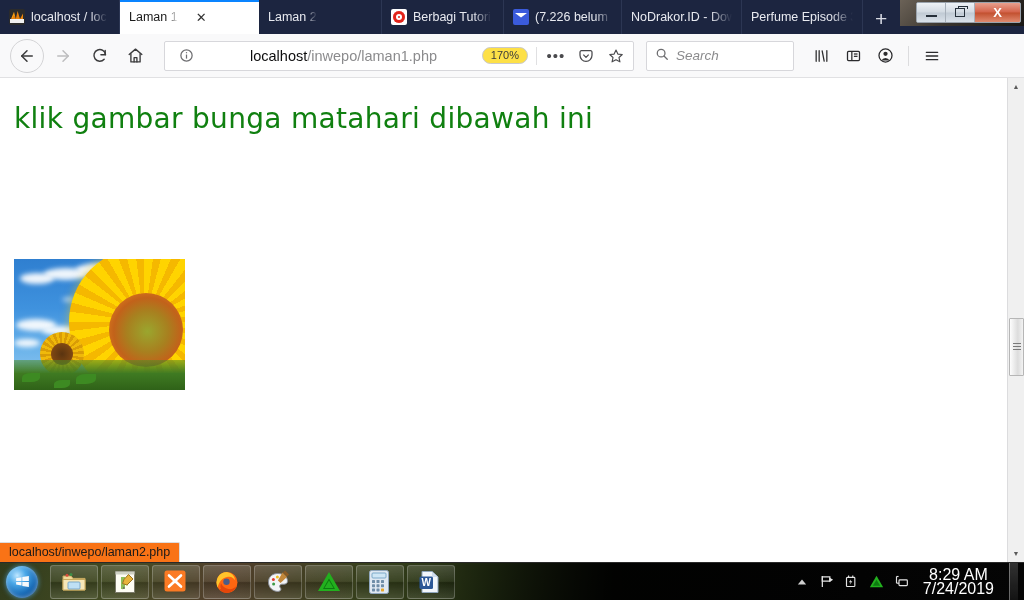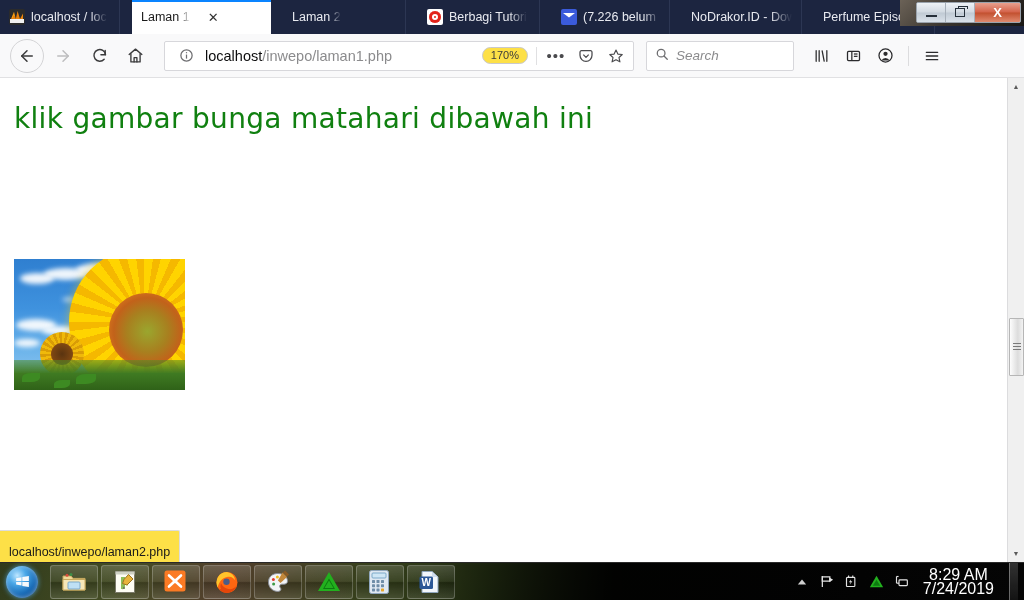--- a/index.html
+++ b/index.html
@@ -18,21 +18,20 @@
     overflow: hidden;
   }
 
   
   .tabstrip {
     position: relative;
     height: 34px;
     background: #1c2540;
     display: flex;
     align-items: flex-end;
-    gap: 12px;
   }
   .tab {
     position: relative;
     height: 34px;
     display: flex;
     align-items: center;
     gap: 6px;
     padding: 0 9px;
     color: #e8eaf0;
     font-size: 12.5px;
@@ -170,20 +169,21 @@
     padding: 0 6px 0 10px;
     gap: 8px;
     max-width: 470px;
   }
   .url-text {
     flex: 1 1 auto;
     font-size: 14.5px;
     color: #0c0c0d;
     white-space: nowrap;
     overflow: hidden;
+    margin-left: 45px;
   }
   .url-text .dim { color: #8b8b8d; }
   .zoom-pill {
     font-size: 11px;
     color: #3b3b3c;
     border: 1px solid #c9c9cc;
     border-radius: 11px;
     padding: 1px 8px 2px;
     background: #fde047;
     white-space: nowrap;
@@ -274,24 +274,24 @@
     position: absolute; left: 0; bottom: 0; width: 100%; height: 30px;
     background: linear-gradient(180deg, rgba(80,140,40,.55) 0%, #3f7a22 45%, #2f6218 100%);
     filter: blur(.6px);
   }
   .leaf { position:absolute; background:#3d8a22; border-radius: 50% 0 50% 0; }
 
   
   .statusbar {
     position: absolute;
     left: 0; bottom: 0;
-    background: #fde047;
+    background: #f97316;
     border: 1px solid #dcdcde;
     border-left: none; border-bottom: none;
-    padding: 14px 9px 3px;
+    padding: 2px 9px 3px;
     font-size: 12.5px;
     color: #1a1a1a;
     max-width: 420px;
     white-space: nowrap;
     border-top-right-radius: 2px;
   }
 
   
   .vscroll {
     position: absolute;

